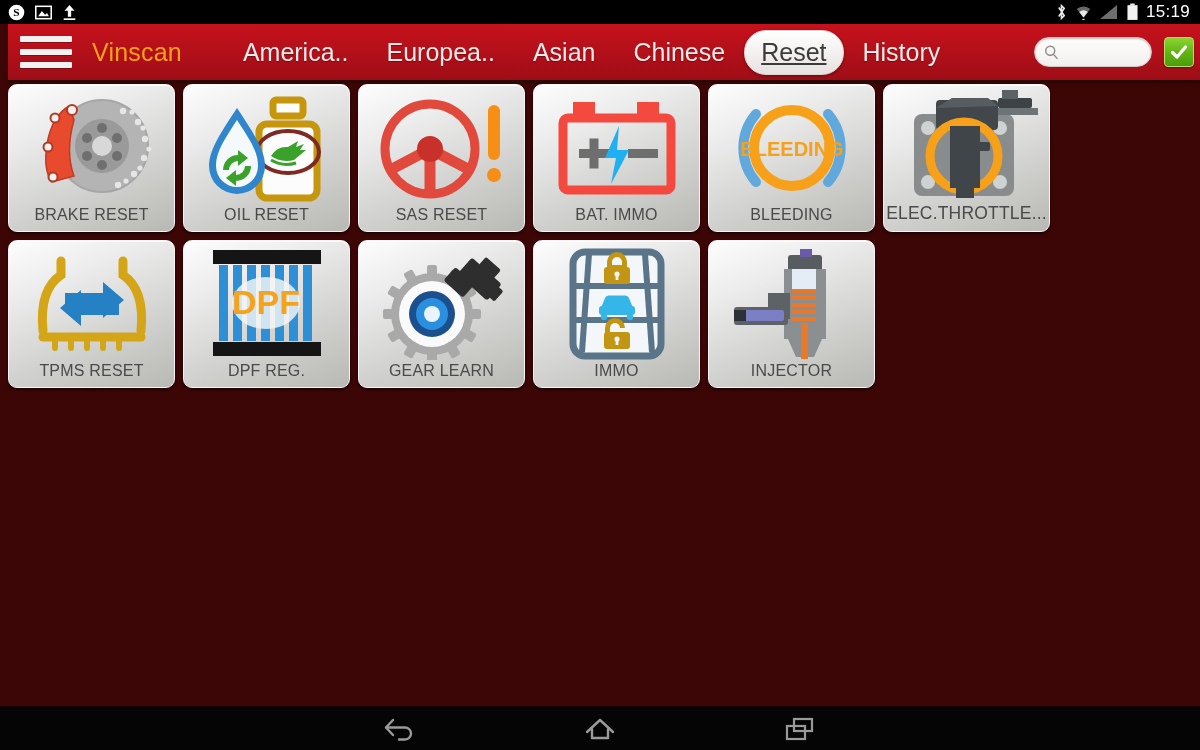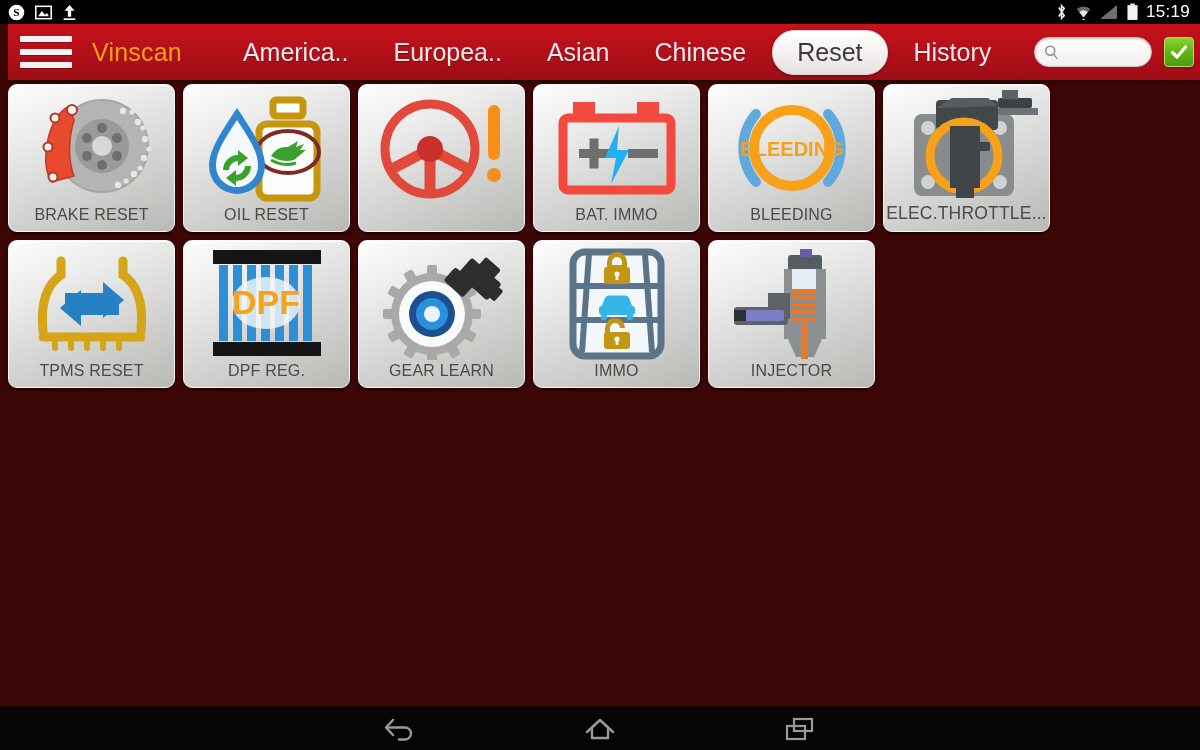--- a/index.html
+++ b/index.html
@@ -26,30 +26,31 @@
   .header {
     position: absolute; top: 24px; left: 8px; width: 1200px; height: 56px;
     background: linear-gradient(180deg,#c6111b 0%,#b5101a 45%,#9e0d16 100%);
     display: flex; align-items: center;
     box-shadow: 0 2px 3px rgba(0,0,0,.45);
   }
   .hamburger { width: 52px; margin-left: 12px; display:flex; flex-direction:column; gap:7px; cursor:pointer; }
   .hamburger span { display:block; height:6px; background:#f2f2f2; border-radius:1px; box-shadow:0 1px 0 rgba(0,0,0,.25); }
   .brand { color:#f7a11a; font-size:25px; margin-left:20px; letter-spacing:.2px; white-space:nowrap; }
 
-  .tabs { display:flex; align-items:center; margin-left:42px; gap:7px; }
+  .tabs { display:flex; align-items:center; margin-left:42px; gap:0; }
   .tab {
     color:#f3eaea; font-size:25px; padding:6px 19px; white-space:nowrap; cursor:pointer;
     text-shadow: 0 1px 1px rgba(0,0,0,.3);
   }
   .tab.active {
     background: linear-gradient(180deg,#ffffff 0%,#f2efee 55%,#e7e2e0 100%);
     color:#3b3b3b; border-radius:22px; text-shadow:none;
-    padding:7px 24px; box-shadow: 0 1px 3px rgba(0,0,0,.4);
+    padding:7px 16px; box-shadow: 0 1px 3px rgba(0,0,0,.4);
     border:1px solid #ddd4d2;
+    text-decoration:underline;
   }
 
   .search-wrap { margin-left:auto; display:flex; align-items:center; gap:12px; padding-right:14px; }
   .search-box {
     width:118px; height:30px; border-radius:16px;
     background: linear-gradient(180deg,#fdfdfd 0%,#f2f0ef 100%);
     display:flex; align-items:center; padding-left:8px;
     box-shadow: inset 0 1px 2px rgba(0,0,0,.25);
     border:1px solid #cfc9c7;
   }
@@ -240,20 +241,21 @@
         <svg width="140" height="110" viewBox="0 0 140 110">
           <circle cx="58" cy="56" r="45" fill="none" stroke="#e0493c" stroke-width="9"></circle>
           <path d="M58 56 L20 76" stroke="#e0493c" stroke-width="11" stroke-linecap="round"></path>
           <path d="M58 56 L96 76" stroke="#e0493c" stroke-width="11" stroke-linecap="round"></path>
           <path d="M58 56 L58 99" stroke="#e0493c" stroke-width="11" stroke-linecap="round"></path>
           <circle cx="58" cy="56" r="13" fill="#c8302a"></circle>
           <rect x="116" y="12" width="12" height="55" rx="6" fill="#f78e15"></rect>
           <circle cx="122" cy="82" r="7" fill="#f78e15"></circle>
         </svg>
       </div>
+      <div class="cap">SAS RESET</div>
     </div>
 
     <div class="tile">
       <div class="art">
         <svg width="128" height="104" viewBox="0 0 128 104">
           <rect x="20" y="6" width="22" height="16" fill="#f4493e"></rect>
           <rect x="84" y="6" width="22" height="16" fill="#f4493e"></rect>
           <rect x="10" y="22" width="108" height="72" rx="5" fill="none" stroke="#f4493e" stroke-width="9"></rect>
           <g fill="#6e6e6e">
             <rect x="26" y="53" width="30" height="9"></rect>

